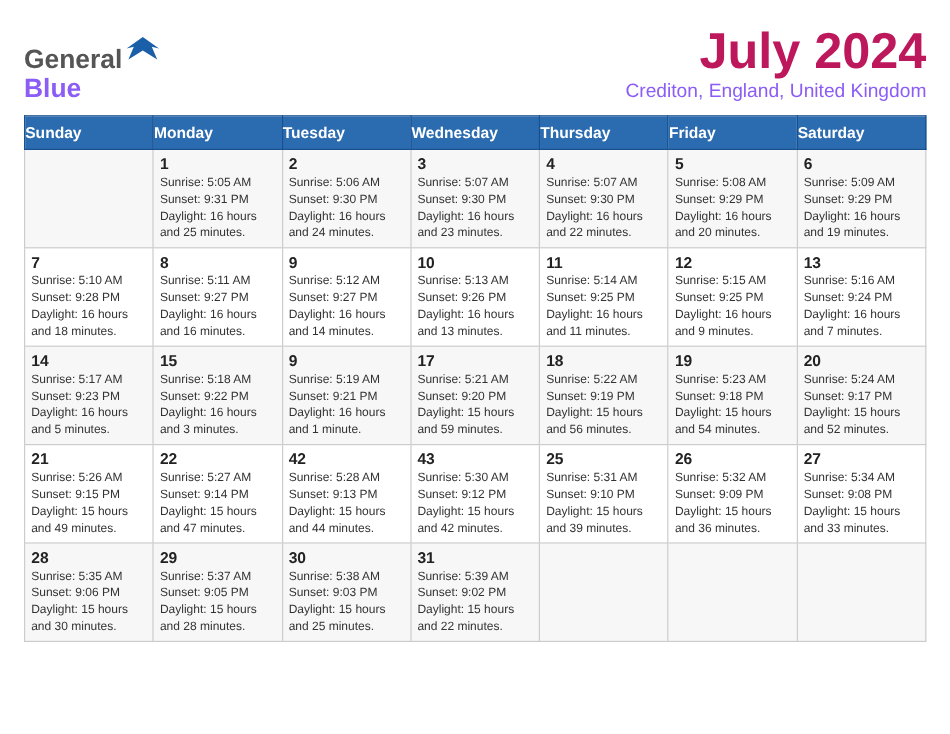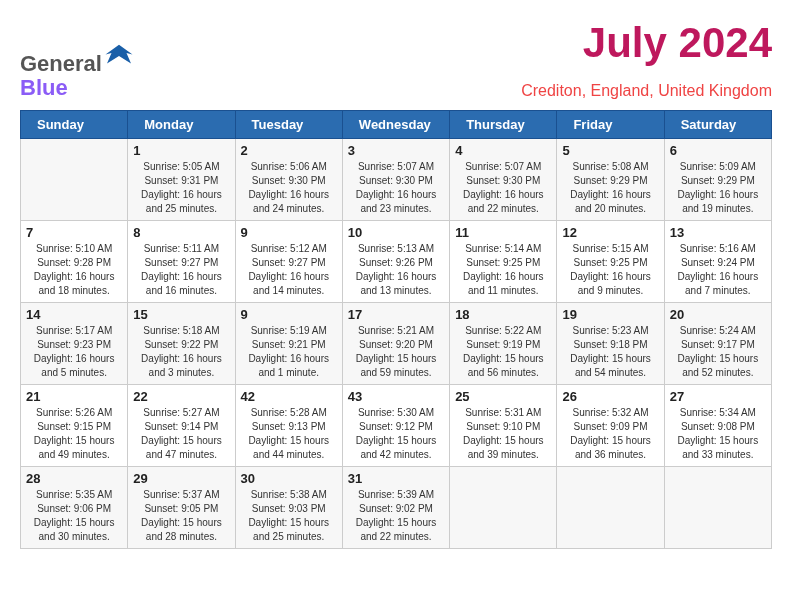--- a/index.html
+++ b/index.html
@@ -36,33 +36,33 @@
       text-align: right;
     }
     .month-title {
       font-size: 42px;
       font-weight: bold;
       color: #be185d;
       line-height: 1.1;
     }
     .location {
       font-size: 16px;
-      color: #ef4444;
-      margin-top: 16px;
+      color: #8b5cf6;
+      margin-top: 2px;
     }
     table {
       width: 100%;
       border-collapse: collapse;
       font-size: 11px;
     }
     thead tr th {
       background-color: #2b6cb0;
       color: #fff;
       text-align: left;
-      padding: 6px 16px;
+      padding: 6px 0;
       font-size: 13px;
       font-weight: bold;
       border: 1px solid #1a5090;
     }
     tbody tr td {
       border: 1px solid #ccc;
       vertical-align: top;
       padding: 4px 5px;
       height: 80px;
       width: 107px;
@@ -71,21 +71,20 @@
       font-weight: bold;
       font-size: 13px;
       color: #222;
       display: block;
       margin-bottom: 2px;
     }
     .day-info {
       font-size: 10px;
       color: #333;
       line-height: 1.4;
-      text-align: center;
     }
     tbody tr:nth-child(odd) td {
       background-color: #f7f7f7;
     }
     tbody tr:nth-child(even) td {
       background-color: #fff;
     }
     td.empty {
       background-color: #f0f0f0;
     }

